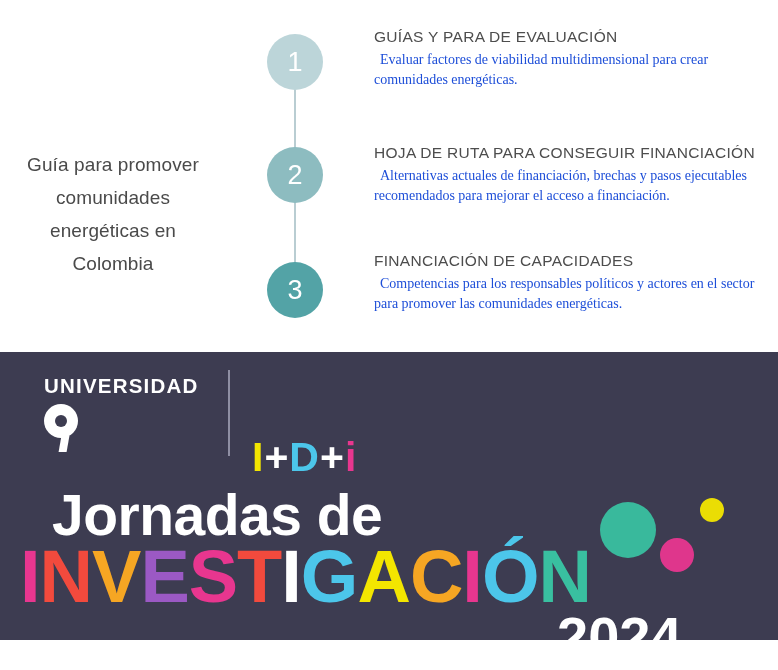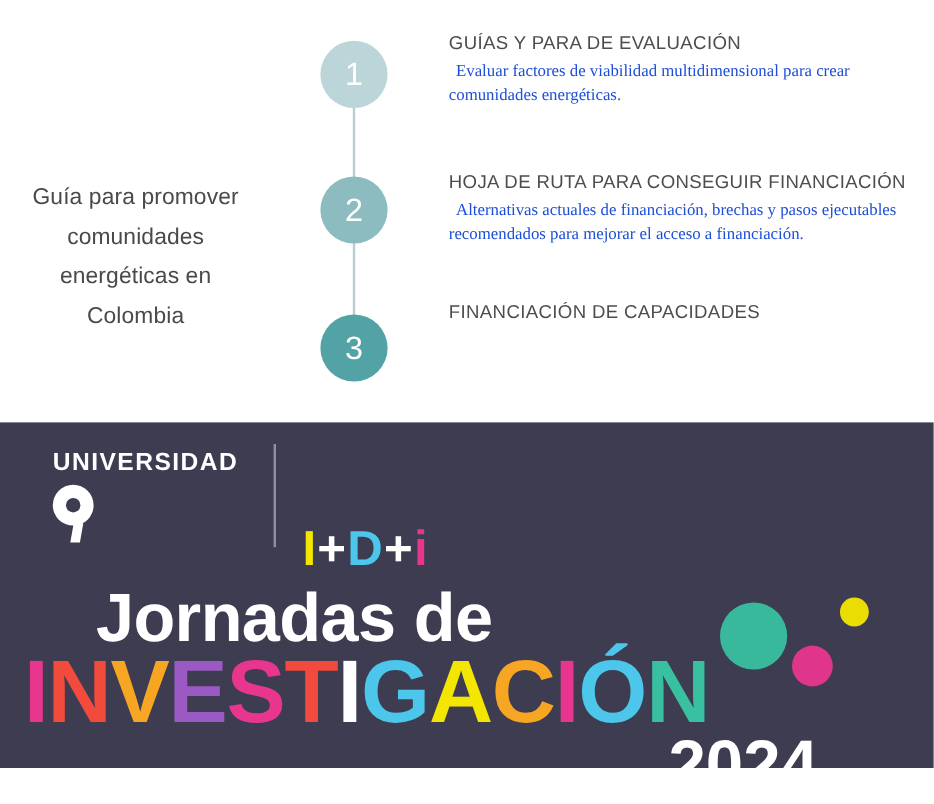--- a/index.html
+++ b/index.html
@@ -192,21 +192,20 @@
 
   .jornadas {
     position: absolute;
     left: 52px;
     top: 130px;
     color: #ffffff;
     font-size: 57px;
     font-family: "Liberation Sans", sans-serif;
     font-weight: bold;
     letter-spacing: -0.5px;
-    margin-left: 28px;
   }
 
   .investigacion {
     position: absolute;
     left: 20px;
     top: 182px;
     font-size: 74px;
     font-family: "Liberation Sans", sans-serif;
     font-weight: bold;
     letter-spacing: -1px;
@@ -255,20 +254,21 @@
       <div class="step-text" style="top:144px;">
         <p class="step-heading">HOJA DE RUTA PARA CONSEGUIR FINANCIACIÓN</p>
         <p class="step-body">Alternativas actuales de financiación, brechas y pasos ejecutables recomendados para mejorar el acceso a financiación.</p>
       </div>
     </div>
 
     <div class="step">
       <div class="bullet" style="left:267px; top:262px; background:#53a3a6;">3</div>
       <div class="step-text" style="top:252px;">
         <p class="step-heading">FINANCIACIÓN DE CAPACIDADES</p>
+        <p class="step-body">Competencias para los responsables políticos y actores en el sector para promover las comunidades energéticas.</p>
       </div>
     </div>
 
   </div>
 
   <div class="bottom-section">
 
     <div class="logo-block">
       <p class="logo-universidad">UNIVERSIDAD</p>
       <p class="logo-eia"><span class="circle-r"><span class="tail"></span></span></p>

